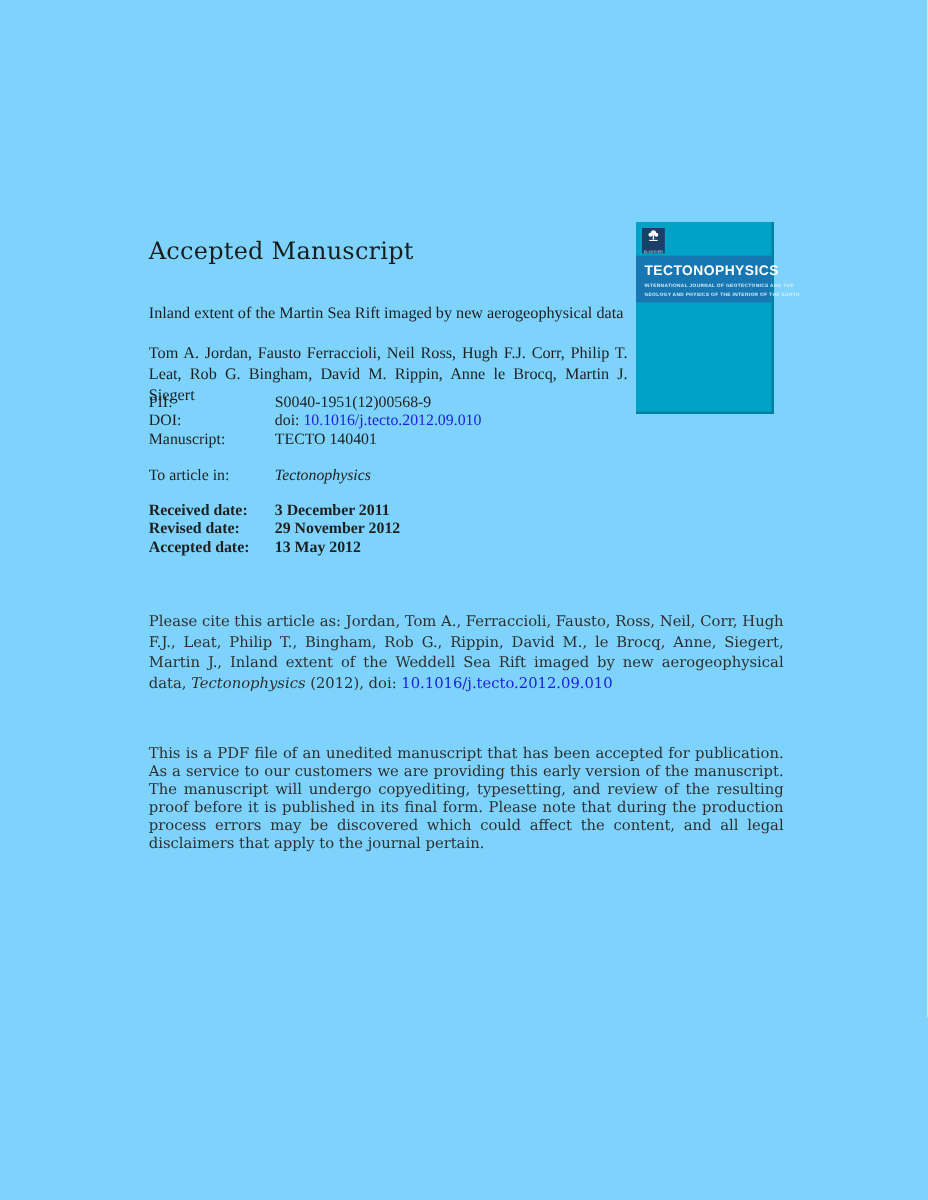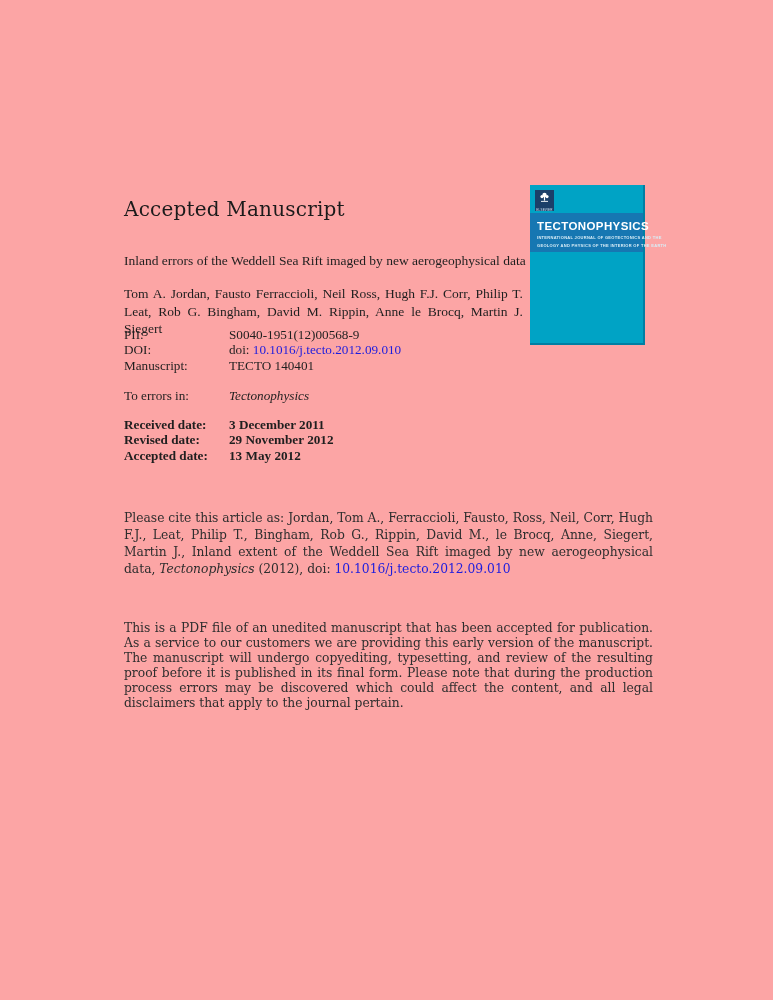--- a/index.html
+++ b/index.html
@@ -1,20 +1,20 @@
 <!DOCTYPE html>
 <html><head>
 <meta charset="utf-8">
 <style>
   html, body { margin: 0; padding: 0; background: #ffffff; }
   .page {
     position: relative;
     width: 773px;
     height: 1000px;
-    background: #fca5a5;
+    background: #7dd3fc;
     overflow: hidden;
     font-family: "Liberation Serif", serif;
     color: #1f1f1f;
   }
 
   
   .am-title {
     position: absolute;
     left: 124px;
     top: 197px;
@@ -158,38 +158,38 @@
       </span>
       <span class="pubname">ELSEVIER</span>
     </div>
     <div class="cover-band" id="cover-band" style="background: rgb(22, 119, 178);">
       <div class="cover-journal">TECTONOPHYSICS</div>
       <div class="cover-sub">INTERNATIONAL JOURNAL OF GEOTECTONICS AND THE</div>
       <div class="cover-sub">GEOLOGY AND PHYSICS OF THE INTERIOR OF THE EARTH</div>
     </div>
   </div>
 
-  <div class="art-title">Inland errors of the Weddell Sea Rift imaged by new aerogeophysical data</div>
+  <div class="art-title">Inland extent of the Martin Sea Rift imaged by new aerogeophysical data</div>
   <div class="authors">Tom A. Jordan, Fausto Ferraccioli, Neil Ross, Hugh F.J. Corr, Philip T. Leat, Rob G. Bingham, David M. Rippin, Anne le Brocq, Martin J. Siegert</div>
 
   <div class="meta" id="meta-ids">
     <div class="row">
       <span class="label">PII:</span><span>S0040-1951(12)00568-9</span>
     </div>
     <div class="row">
       <span class="label">DOI:</span><span>doi: </span><span class="link" style="color: rgb(28, 28, 223);">10.1016/j.tecto.2012.09.010</span>
     </div>
     <div class="row">
       <span class="label">Manuscript:</span><span>TECTO 140401</span>
     </div>
   </div>
 
   <div class="meta" id="meta-appear">
     <div class="row">
-      <span class="label">To errors in:</span><span class="it">Tectonophysics</span>
+      <span class="label">To article in:</span><span class="it">Tectonophysics</span>
     </div>
   </div>
 
   <div class="meta" id="meta-dates">
     <div class="row">
       <span class="label">Received date:</span><span>3 December 2011</span>
     </div>
     <div class="row">
       <span class="label">Revised date:</span><span>29 November 2012</span>
     </div>

